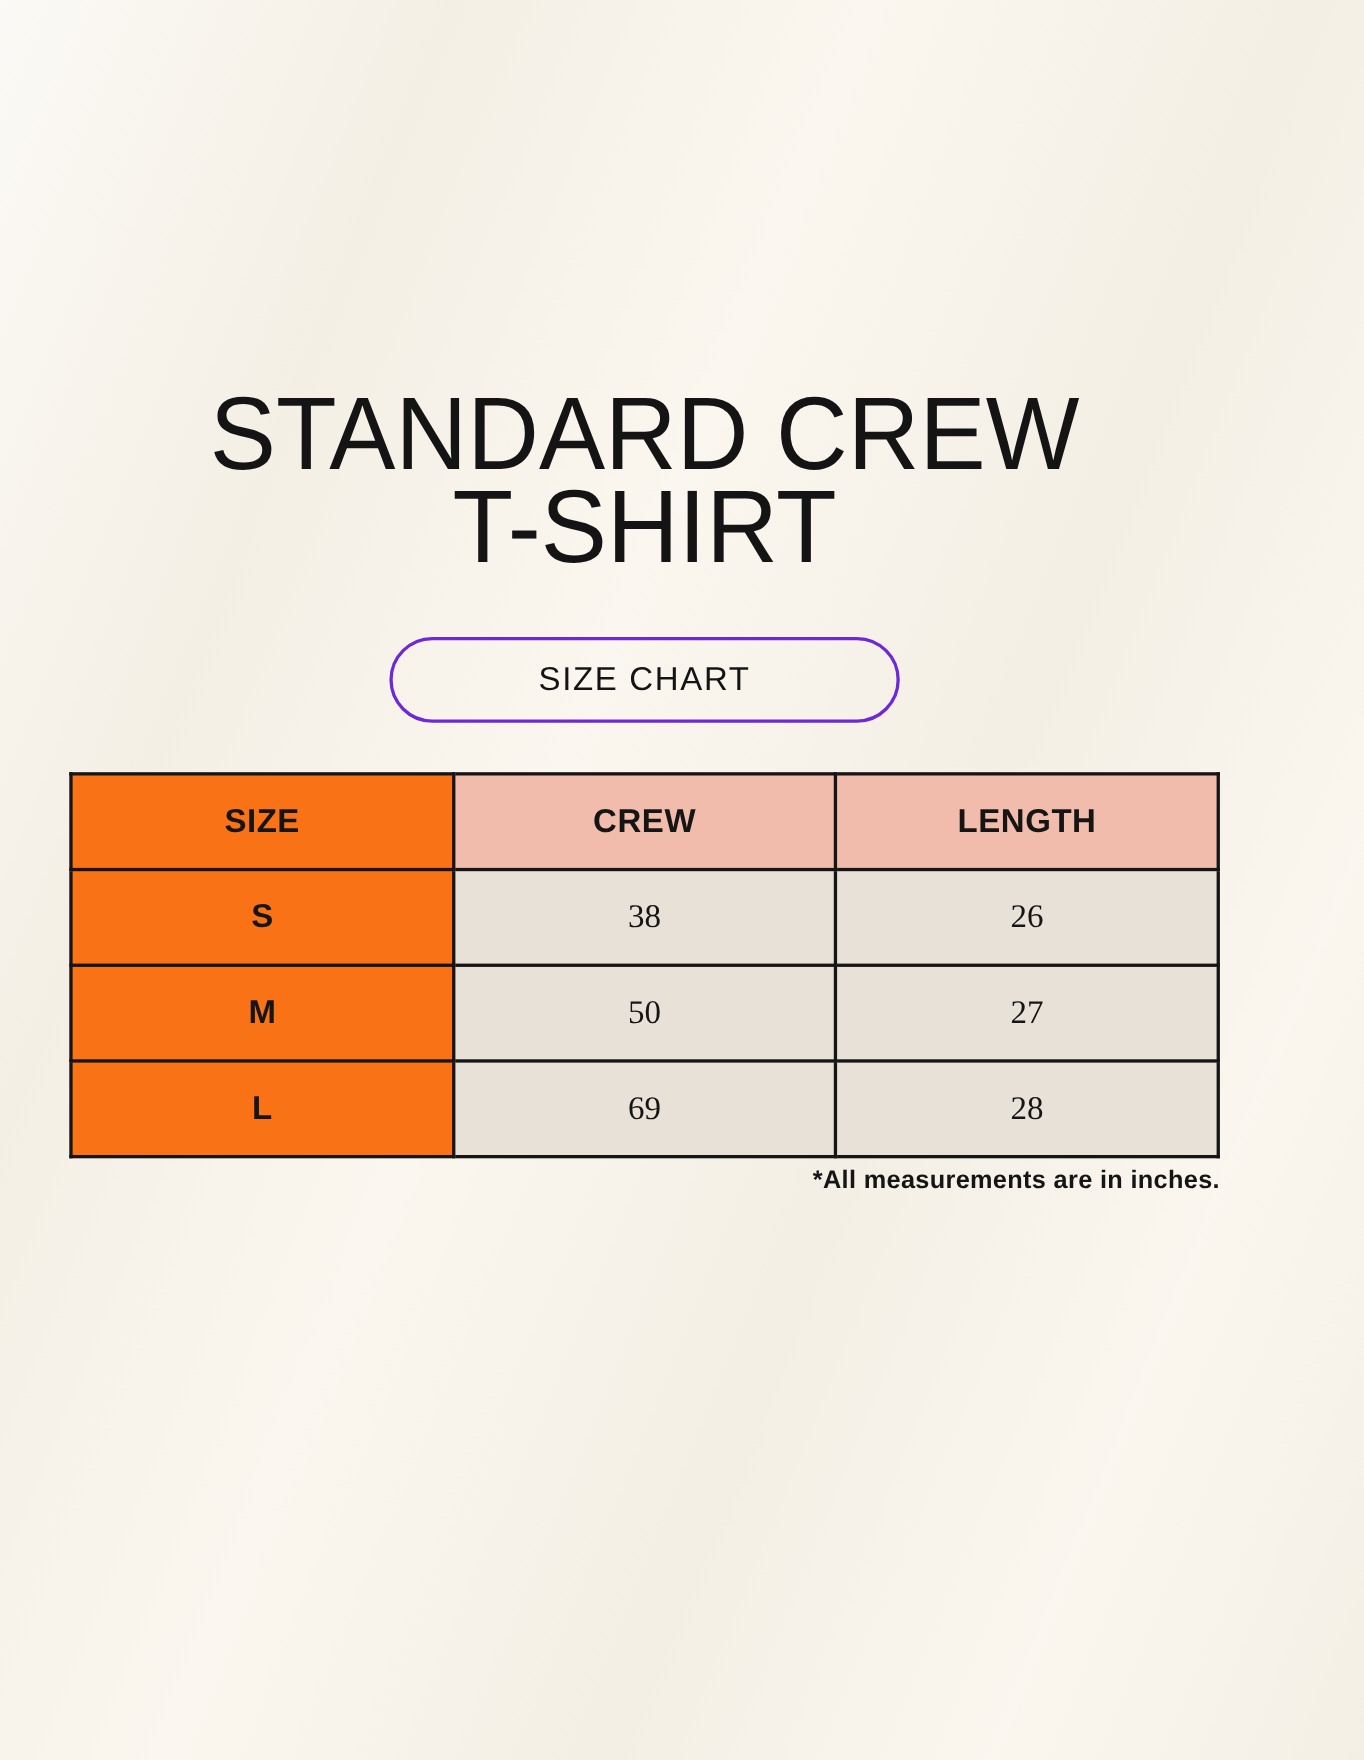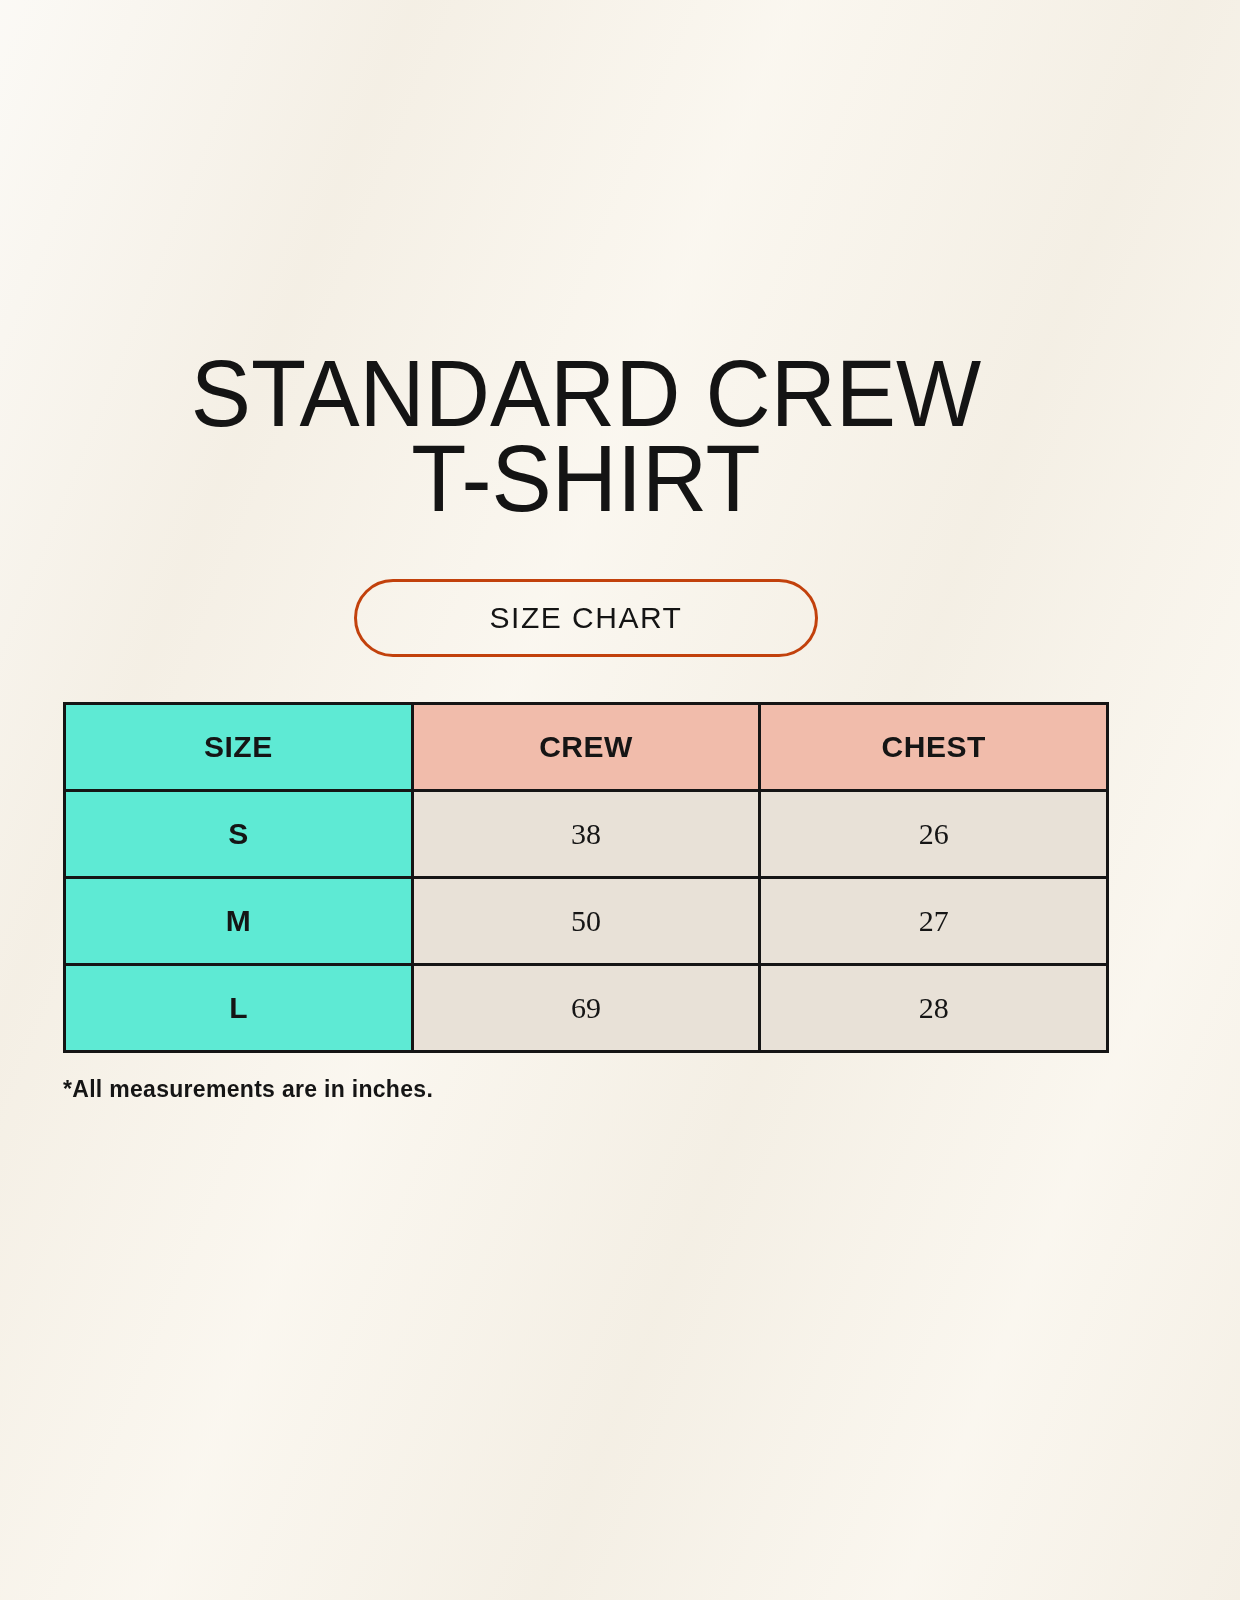--- a/index.html
+++ b/index.html
@@ -34,21 +34,21 @@
     letter-spacing: 0px;
     transform: scaleX(0.96);
     transform-origin: center top;
     color: #141414;
   }
   .title .line { display: block; }
   .badge {
     width: 464px;
     height: 78px;
     margin: 58px auto 0 auto;
-    border: 3px solid #c2410c;
+    border: 3px solid #6d28d9;
     border-radius: 40px;
     background: transparent;
     display: flex;
     align-items: center;
     justify-content: center;
     font-family: "Liberation Sans", sans-serif;
     font-size: 30px;
     font-weight: 500;
     letter-spacing: 1.5px;
     color: #141414;
@@ -62,28 +62,29 @@
   }
   table.size-chart th,
   table.size-chart td {
     border: 3px solid #151515;
     height: 87px;
     text-align: center;
     vertical-align: middle;
     font-size: 30px;
   }
   table.size-chart th { font-weight: bold; letter-spacing: 0.5px; }
-  .cell-gray  { background: #5eead4; }
+  .cell-gray  { background: #f97316; }
   .cell-pink  { background: #f1bcab; }
   .cell-cream { background: #e8e1d7; }
   td.size-label { font-weight: bold; }
   td.value { font-weight: normal; font-family: Liberation Serif, serif; }
   .note-wrap {
     width: 1046px;
-    margin: 23px auto 0 auto;
+    margin: 6px auto 0 auto;
+    text-align: right;
   }
   .note {
     font-size: 23px;
     font-weight: bold;
     letter-spacing: 0.3px;
     color: #151515;
   }
 </style>
 </head>
 <body>
@@ -95,21 +96,21 @@
     <span class="line">T-SHIRT</span>
   </h1>
 
   <div class="badge">SIZE CHART</div>
 
   <table class="size-chart">
     <thead>
       <tr>
         <th class="cell-gray">SIZE</th>
         <th class="cell-pink">CREW</th>
-        <th class="cell-pink">CHEST</th>
+        <th class="cell-pink">LENGTH</th>
       </tr>
     </thead>
     <tbody>
       <tr>
         <td class="cell-gray size-label">S</td>
         <td class="cell-cream value">38</td>
         <td class="cell-cream value">26</td>
       </tr>
       <tr>
         <td class="cell-gray size-label">M</td>

